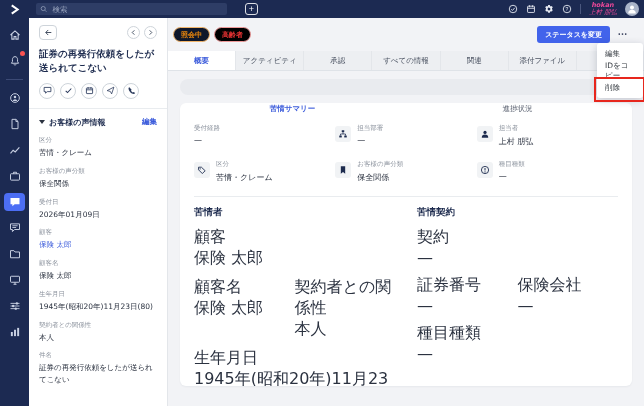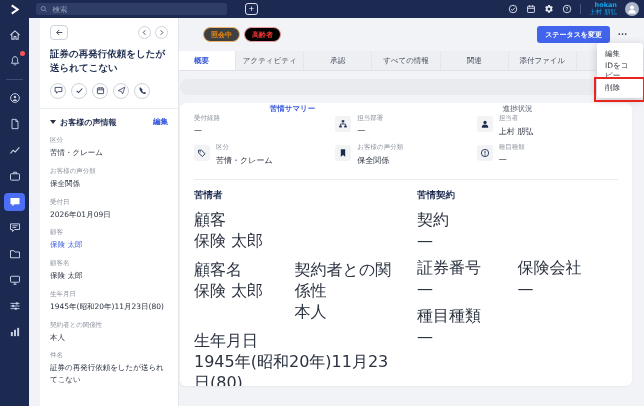--- a/index.html
+++ b/index.html
@@ -14,35 +14,35 @@
              display:flex;align-items:center;padding:0 4px;gap:3px;}
   .searchbox svg{color:#98a3bd;}
   .searchbox input{background:transparent;border:none;outline:none;color:#d7dcea;font-size:7.5px;
                    width:100%;font-family:inherit;}
   .searchbox input::placeholder{color:#98a3bd;}
   .plusbtn{margin-left:18px;width:13px;height:12px;border:1px solid rgba(255,255,255,.85);border-radius:3px;
            color:#fff;font-size:9px;line-height:10px;text-align:center;background:transparent;padding:0;cursor:pointer;}
   .topbar-right{margin-left:auto;display:flex;align-items:center;gap:8px;padding-right:5px;height:100%;}
   .tb-ic{color:#e8ebf3;background:none;border:none;padding:0;cursor:pointer;}
   .tb-div{width:1px;height:10px;background:#4a577e;}
-  .userblock{text-align:right;color:#0ea5e9;line-height:1.15;cursor:pointer;}
+  .userblock{text-align:center;color:#ec4899;line-height:1.15;cursor:pointer;font-style:italic;}
   .userblock .brand{font-size:6.5px;font-weight:bold;}
   .userblock .uname{font-size:6.5px;}
   .avatar{width:14px;height:14px;border-radius:50%;background:#aab4c8;overflow:hidden;display:flex;
           align-items:center;justify-content:center;}
   
   .rail{position:absolute;left:0;top:18px;width:29px;height:388px;background:#1c2a52;z-index:20;
         display:flex;flex-direction:column;align-items:center;padding-top:8px;box-sizing:border-box;}
   .rail-item{width:21px;height:18px;border-radius:4px;display:flex;align-items:center;justify-content:center;
              color:#c9d1e3;margin-bottom:8px;cursor:pointer;position:relative;}
   .rail-item.active{background:#4c6ef5;color:#fff;}
   .rail-divider{width:17px;height:1px;background:#3c4a75;margin:1px 0 9px;}
   .ndot{position:absolute;top:-1px;right:0px;width:5px;height:5px;border-radius:50%;background:#fa5252;}
   
-  .panel{position:absolute;left:40px;top:18px;width:139px;height:388px;background:#fff;z-index:10;
+  .panel{position:absolute;left:29px;top:18px;width:139px;height:388px;background:#fff;z-index:10;
          border-right:1px solid #e3e6ea;box-sizing:border-box;padding:7px 10px;overflow:hidden;}
   .panel-top{display:flex;align-items:center;}
   .sqbtn{width:18px;height:15px;border:1px solid #ced4da;border-radius:4px;background:#fff;color:#344054;
          display:flex;align-items:center;justify-content:center;padding:0;cursor:pointer;}
   .navbtns{margin-left:auto;display:flex;gap:4px;}
   .rndbtn{width:13px;height:13px;border:1px solid #ced4da;border-radius:50%;background:#fff;color:#344054;
           display:flex;align-items:center;justify-content:center;padding:0;cursor:pointer;}
   .panel-title{margin-top:7px;font-size:9.5px;font-weight:bold;color:#1d2b4e;line-height:1.5;}
   .actions{margin-top:7px;display:flex;gap:5px;}
   .actbtn{width:16px;height:16px;border:1px solid #ced4da;border-radius:50%;background:#fff;color:#2b3a5c;
@@ -54,38 +54,38 @@
   .sec-title{font-size:8px;font-weight:bold;color:#1d2b4e;font-family:Liberation Mono, monospace;}
   .edit-link{margin-left:auto;font-size:7.5px;color:#3b5bdb;font-weight:bold;cursor:pointer;}
   .pf{margin-top:8.5px;}
   .pf .lab{font-size:6.5px;color:#8a919c;}
   .pf .val{font-size:7.5px;color:#2b3240;margin-top:2px;line-height:1.5;}
   .pf .val.link{color:#3b5bdb;cursor:pointer;}
   
   .main{position:absolute;left:168px;top:18px;width:476px;height:388px;overflow:hidden;}
   .tags-row{display:flex;align-items:center;margin:8px 12px 0 5px;gap:4px;}
   .tag{font-size:7px;font-weight:bold;border-radius:999px;padding:1.5px 7px;}
-  .tag.orange{color:#e8850c;border:1px solid #f2b56b;background:#404040;margin-left:30px;}
+  .tag.orange{color:#e8850c;border:1px solid #f2b56b;background:#0f172a;}
   .tag.red{color:#e03131;border:1px solid #ef9a9a;background:#000000;}
   .primary-btn{margin-left:auto;height:17px;background:#4263eb;color:#fff;border:none;border-radius:3px;
                font-size:7px;font-weight:bold;padding:0 8px;cursor:pointer;font-family:inherit;}
   .more-btn{width:18px;height:17px;background:none;border:none;color:#49506a;font-size:10px;font-weight:bold;
             letter-spacing:1px;cursor:pointer;padding:0 0 6px 0;}
   .tab-row{margin-top:8px;height:19px;display:flex;background:#edeff2;border-bottom:1px solid #dfe3e8;}
   .tab{flex:1;display:flex;align-items:center;justify-content:center;font-size:7.5px;color:#4a5261;
        cursor:pointer;border-left:1px solid #e3e6ea;}
   .tab:first-child{border-left:none;}
   .tab.active{background:#fff;color:#3b5bdb;font-weight:bold;}
   .segment-row{margin:8px 14px 0 12px;height:16px;background:#e9ebef;border-radius:999px;display:flex;}
   .seg{flex:1;display:flex;align-items:center;justify-content:center;font-size:7.5px;color:#5a6170;cursor:pointer;margin-top:30px;}
   .seg.active{background:#fff;border-radius:999px;color:#3b5bdb;font-weight:bold;box-shadow:0 0 0 1px #e2e5ea inset;}
   .card{margin:8px 12px 0;background:#fff;border-radius:6px;padding:11px 14px;box-sizing:border-box;height:283px;
         overflow:hidden;box-shadow:0 1px 2px rgba(20,30,60,.05);}
   .card h3{margin:0;font-size:9.5px;font-weight:bold;color:#1d2b4e;}
-  .grid3{display:grid;grid-template-columns:1fr 1fr 1fr;row-gap:6px;}
+  .grid3{display:grid;grid-template-columns:1fr 1fr 1fr;row-gap:13px;margin-top:10px;}
   .f{display:flex;gap:6px;align-items:flex-start;}
   .icbox{width:16px;height:16px;background:#f1f3f5;border-radius:3px;color:#1d2b4e;flex:0 0 auto;
          display:flex;align-items:center;justify-content:center;margin-top:2px;}
   .f .lab{font-size:6.5px;color:#8a919c;}
   .f .val{font-size:8px;color:#2b3240;margin-top:3px;}
   .card-hr{border:none;border-top:1px solid #e9ecef;margin:13px 0 9px;}
   .grid2{display:grid;grid-template-columns:1fr 1fr;column-gap:22px;}
   .subgrid{display:grid;grid-template-columns:1fr 1fr;}
   .fv{margin-top:8px;}
   

